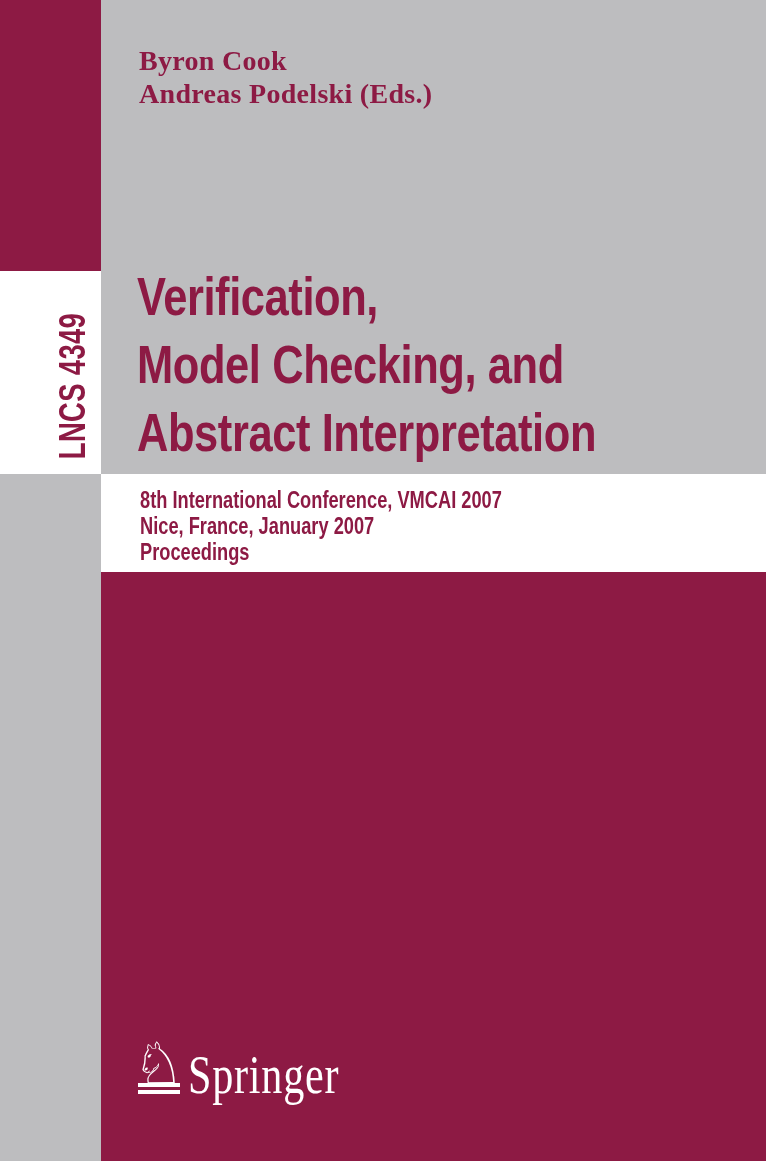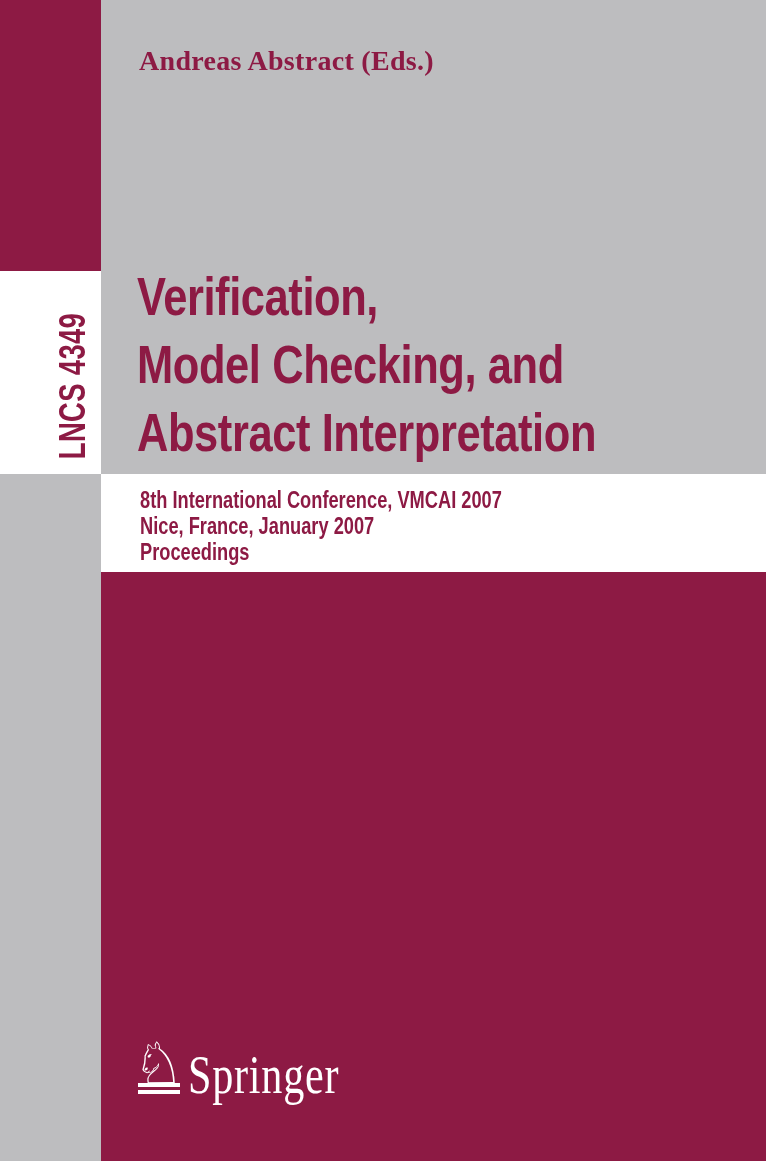--- a/index.html
+++ b/index.html
@@ -127,21 +127,22 @@
   <div class="spine-top-block"></div>
 
   <div class="lncs-box">
     <span class="lncs-text">LNCS 4349</span>
   </div>
 
   <div class="subtitle-band"></div>
   <div class="body-panel"></div>
 
   <div class="editors">
-    <div>Andreas Abstract (Eds.)</div>
+    <div>Byron Cook</div>
+    <div>Andreas Podelski (Eds.)</div>
   </div>
 
   <div class="title">
     <div>Verification,</div>
     <div>Model Checking, and</div>
     <div>Abstract Interpretation</div>
   </div>
 
   <div class="subtitle">
     <div>8th International Conference, VMCAI 2007</div>

